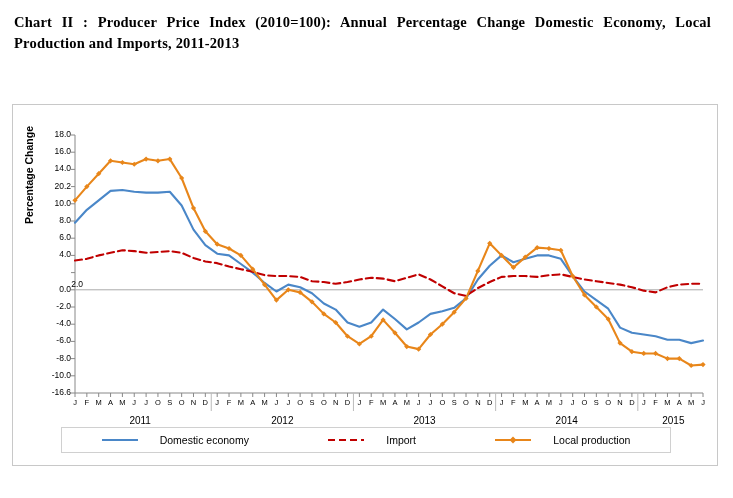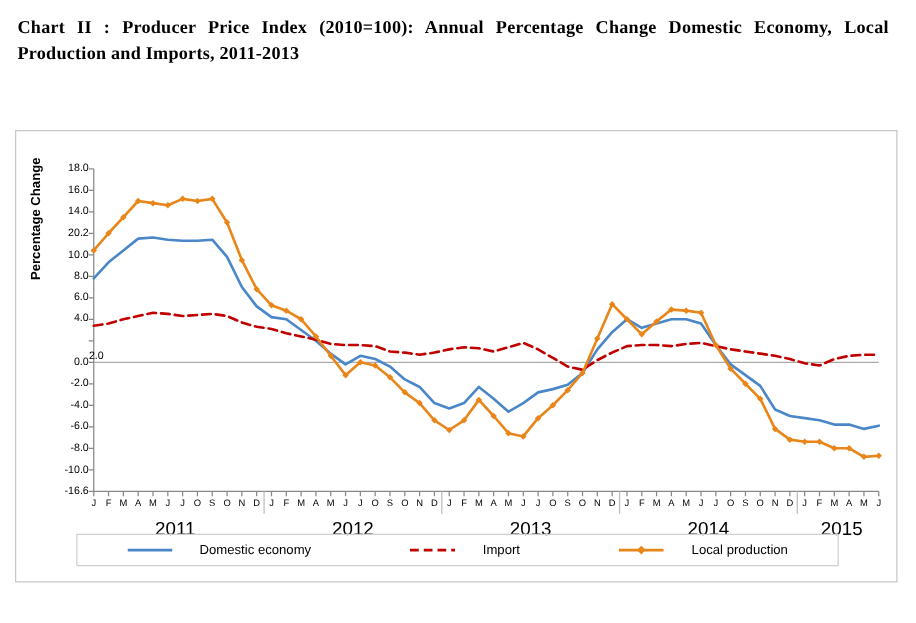--- a/index.html
+++ b/index.html
@@ -97,21 +97,21 @@
   .month-label {
     position: absolute;
     font-family: "Liberation Sans", sans-serif;
     font-size: 7.5px;
     text-align: center;
     width: 12px;
   }
   .year-label {
     position: absolute;
     font-family: "Liberation Sans", sans-serif;
-    font-size: 15px;
+    font-size: 10px;
     text-align: center;
     width: 60px;
   }
 </style>
 </head>
 <body>
 
 <div id="page-title">Chart II : Producer Price Index (2010=100): Annual Percentage Change Domestic Economy, Local Production and Imports, 2011-2013</div>
 
 <div id="chart-panel">

